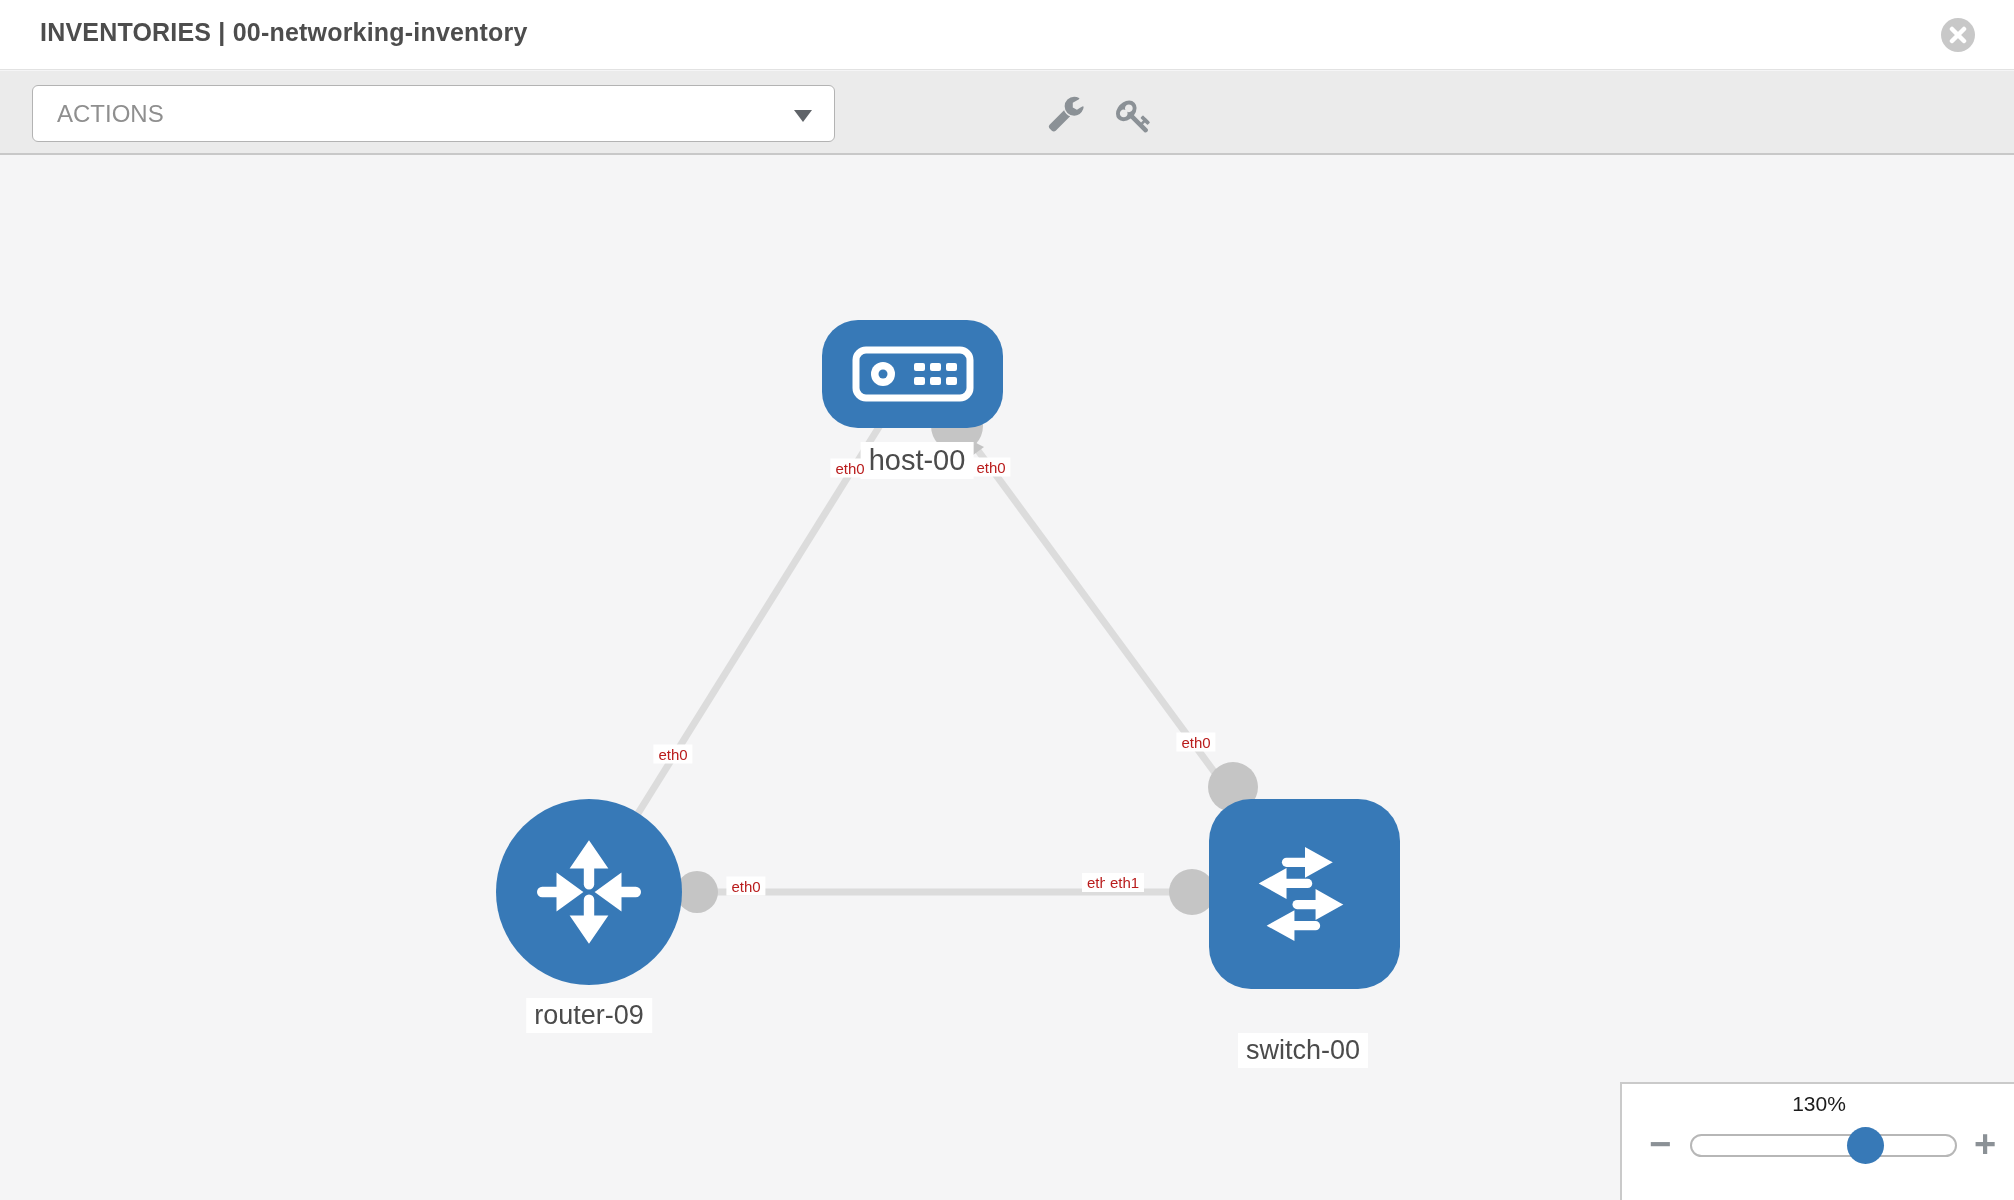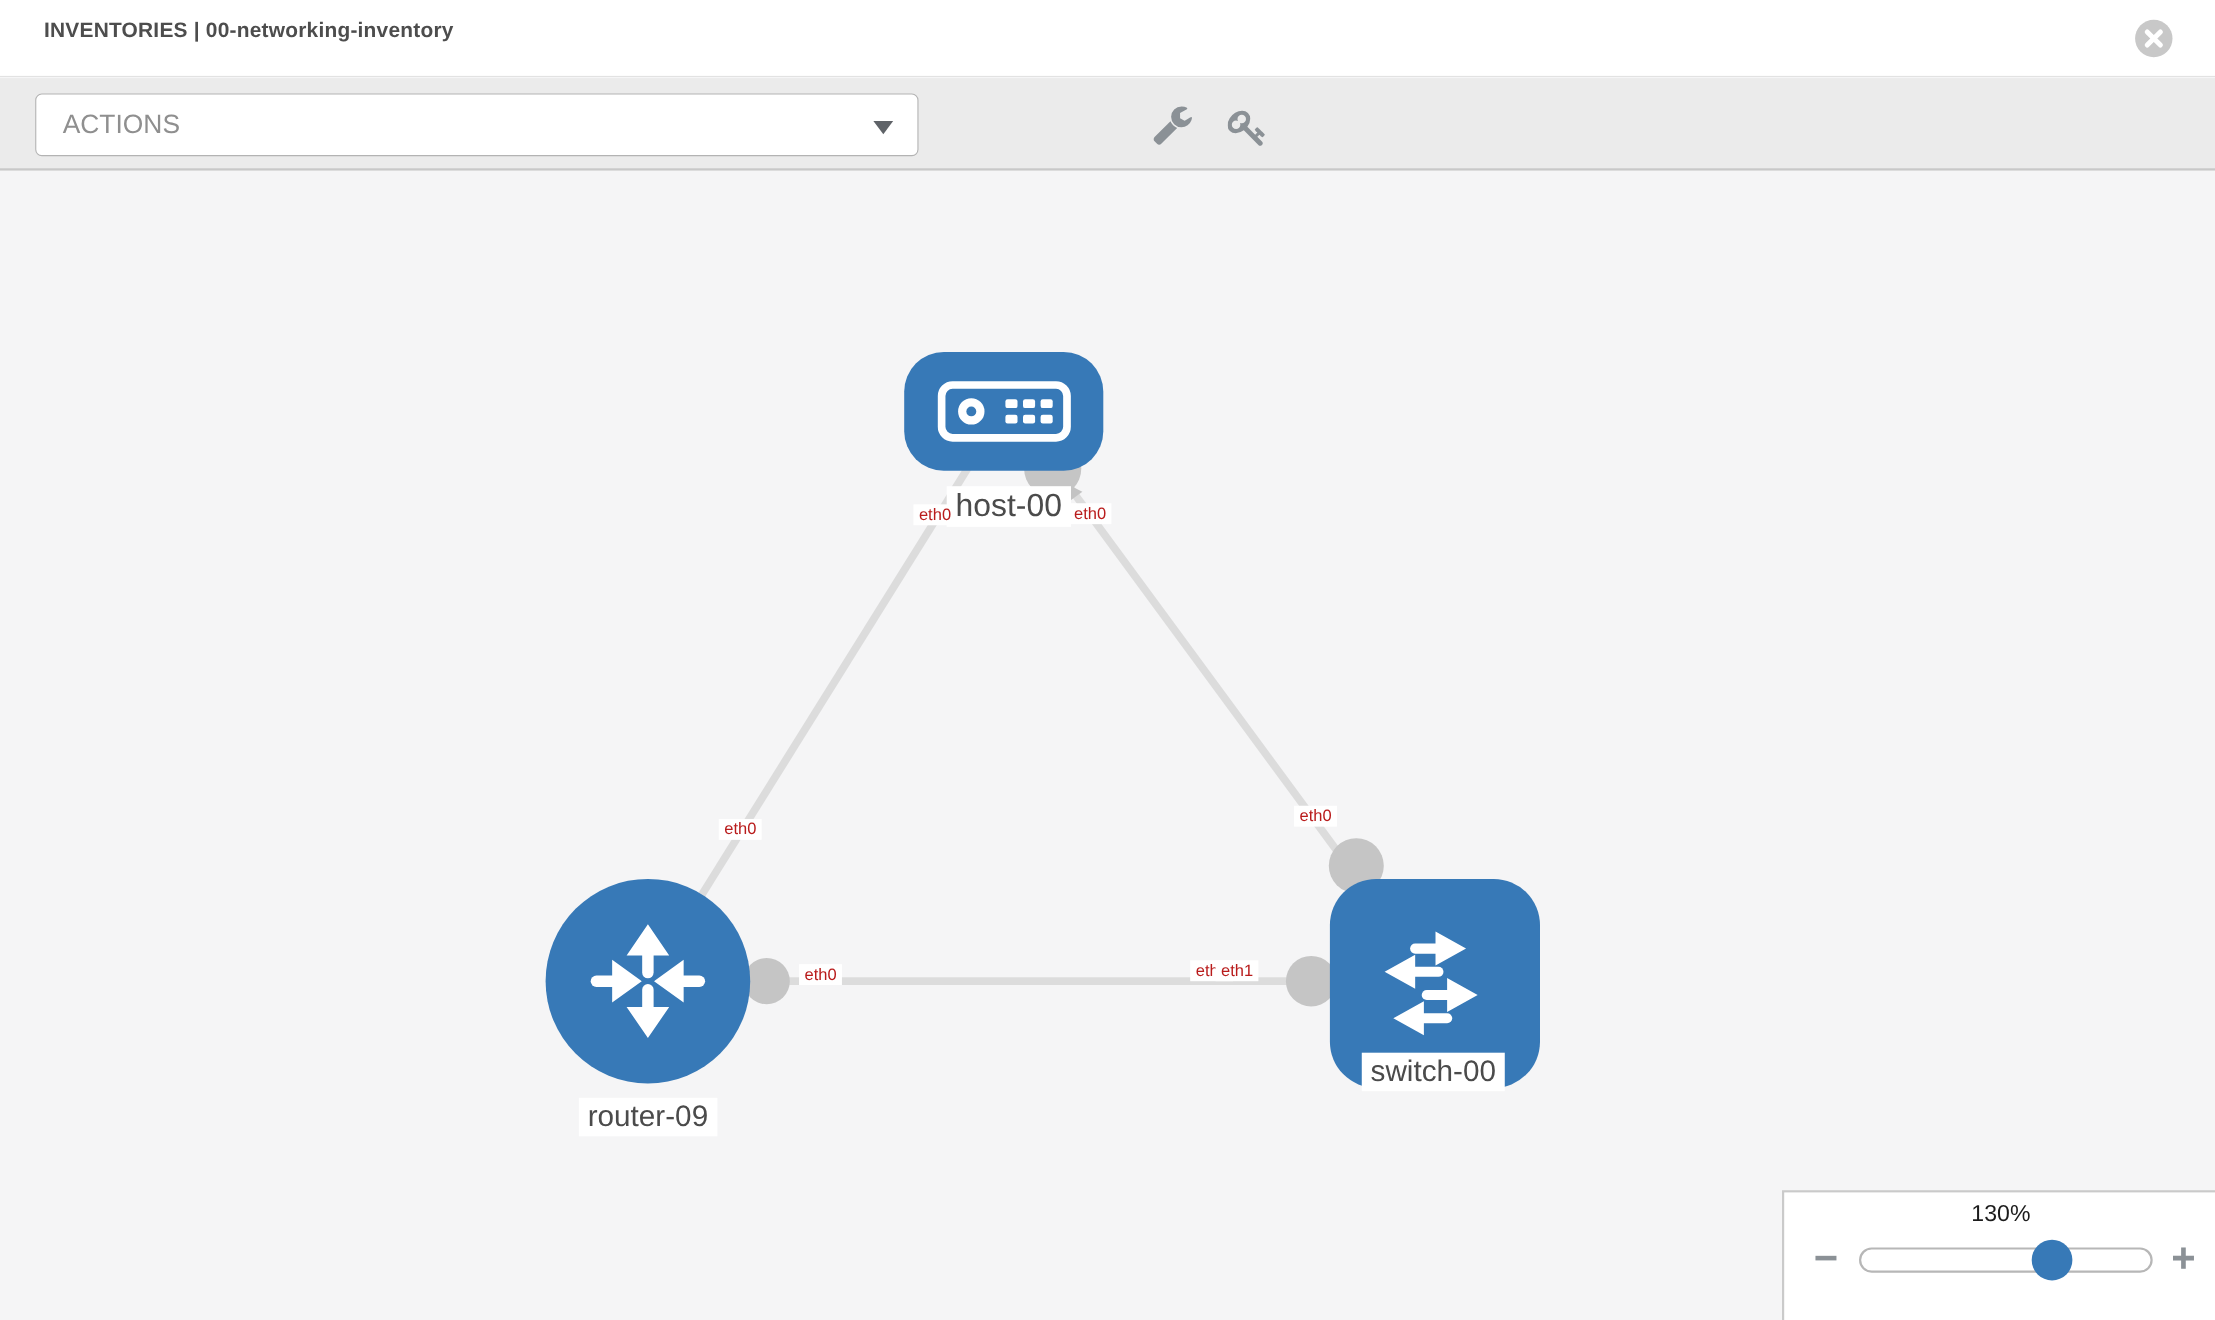--- a/index.html
+++ b/index.html
@@ -1,21 +1,21 @@
 <!DOCTYPE html>
 <html><head>
 <meta charset="utf-8">
 <style>
   * { margin:0; padding:0; box-sizing:border-box; }
   html,body { width:2014px; height:1200px; font-family:"Liberation Sans", sans-serif; }
   .screen { position:relative; width:2014px; height:1200px; background:#f5f5f6; overflow:hidden; }
 
   
   .header { position:absolute; left:0; top:0; width:2014px; height:70px; background:#ffffff; border-bottom:1px solid #e2e2e2; }
-  .page-title { position:absolute; left:40px; top:18px; font-size:19px; font-weight:bold; color:#4d4d4d; letter-spacing:0.2px; }
+  .page-title { position:absolute; left:40px; top:18px; font-size:25px; font-weight:bold; color:#4d4d4d; letter-spacing:0.2px; }
   .close-btn { position:absolute; right:39px; top:18px; width:34px; height:34px; border-radius:50%; background:#c8c8c8; cursor:pointer; display:flex; align-items:center; justify-content:center; }
 
   
   .toolbar { position:absolute; left:0; top:71px; width:2014px; height:84px; background:#ebebeb; border-bottom:2px solid #c8c8c8;text-align:right; }
   .dropdown { position:absolute; top:14px; height:57px; background:#ffffff; border:1px solid #b3b3b3; border-radius:6px; display:flex; align-items:center; cursor:pointer; }
   .dropdown .ddlabel { margin-left:24px; font-size:24px; color:#8f8f8f; }
   .caret { position:absolute; right:22px; top:24px; width:0; height:0; border-left:9px solid transparent; border-right:9px solid transparent; border-top:12px solid #5f6368; }
   .dd-actions { left:32px; width:803px; }
   .dd-search { left:1185px; width:787px; }
   .tool-icon-btn { position:absolute; width:44px; height:44px; cursor:pointer; display:flex; align-items:center; justify-content:center; }
@@ -27,21 +27,21 @@
   .canvas { position:absolute; left:0; top:157px; width:2014px; height:1043px; background:#f5f5f6; }
   .links-layer { position:absolute; left:0; top:0; }
   .node { position:absolute; background:#3779b7; display:flex; align-items:center; justify-content:center; cursor:pointer; }
   .node-host   { left:822px; top:163px; width:181px; height:108px; border-radius:36px; }
   .node-router { left:496px; top:642px; width:186px; height:186px; border-radius:50%; }
   .node-switch { left:1209px; top:642px; width:191px; height:190px; border-radius:42px; }
 
   .node-label { position:absolute; transform:translateX(-50%); background:#ffffff; color:#4b4b4b; padding:2px 8px; white-space:nowrap; }
   .lbl-host   { left:917px;  top:285px; font-size:29px;text-align:right; }
   .lbl-router { left:589px;  top:841px; font-size:27px; }
-  .lbl-switch { left:1303px; top:800px; font-size:27px; }
+  .lbl-switch { left:1303px; top:876px; font-size:27px; }
 
   .if-label { position:absolute; background:#ffffff; color:#b91c1c; font-size:15px; padding:1px 5px; white-space:nowrap; }
   .if-center { transform:translate(-50%,-50%); }
   .if-host-left   { left:850px;  top:311px; }
   .if-host-right  { left:991px;  top:310px; }
   .if-router-top  { left:673px;  top:597px; }
   .if-switch-top  { left:1196px; top:585px; }
   .if-router-right{ left:746px;  top:729px; }
   .if-switch-behind { left:1082px; top:716px; }
   .if-switch-front  { left:1105px; top:716px; }

